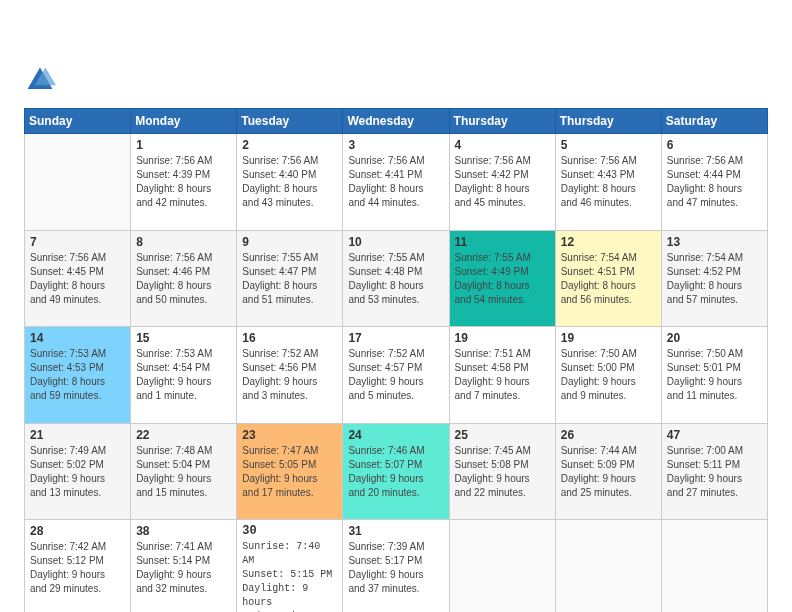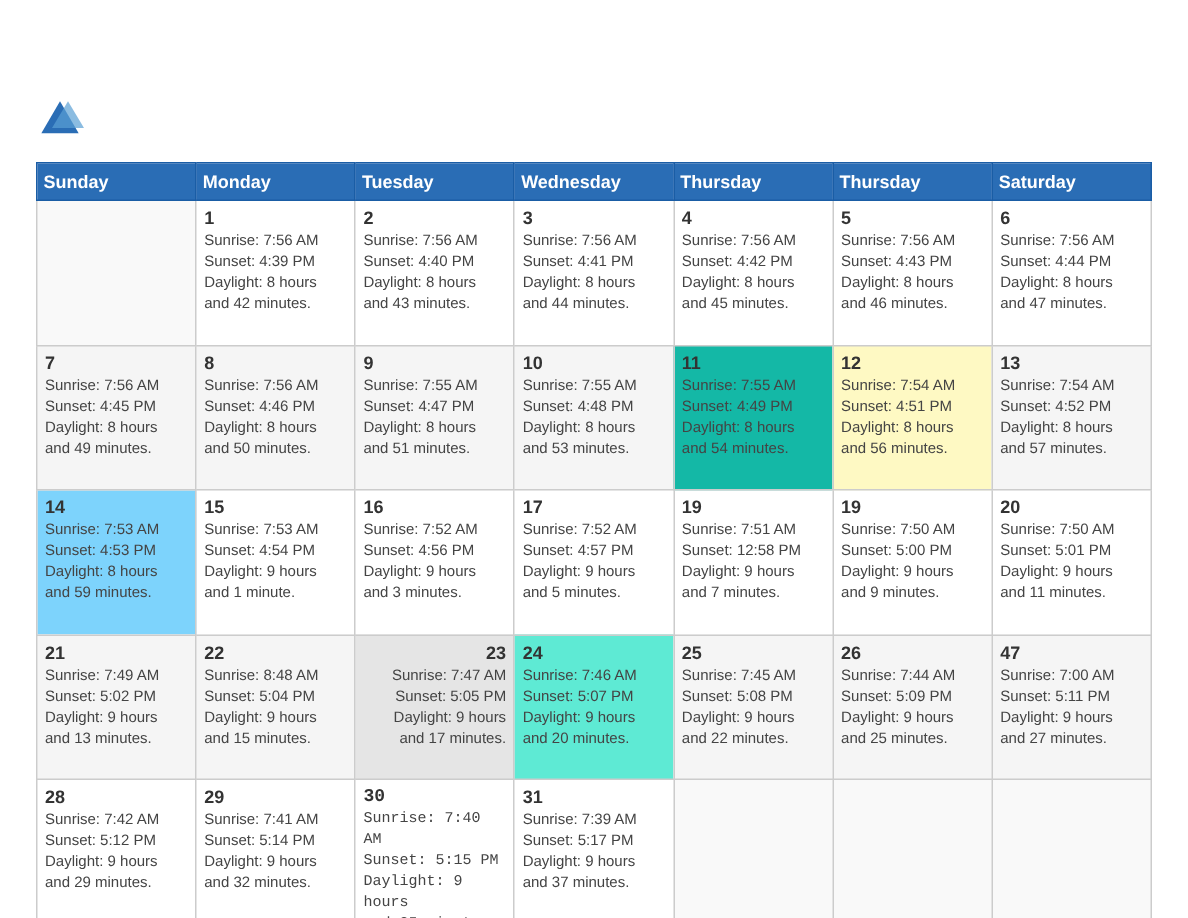--- a/index.html
+++ b/index.html
@@ -264,21 +264,21 @@
           <td style="background-color: rgb(255, 255, 255);">
             <div class="day-num">17</div>
             <div class="day-info" style="white-space: pre-line;">Sunrise: 7:52 AM
 Sunset: 4:57 PM
 Daylight: 9 hours
 and 5 minutes.</div>
           </td>
           <td style="background-color: rgb(255, 255, 255);">
             <div class="day-num">19</div>
             <div class="day-info" style="white-space: pre-line;">Sunrise: 7:51 AM
-Sunset: 12:58 PM
+Sunset: 4:58 PM
 Daylight: 9 hours
 and 7 minutes.</div>
           </td>
           <td style="background-color: rgb(255, 255, 255);">
             <div class="day-num">19</div>
             <div class="day-info" style="white-space: pre-line;">Sunrise: 7:50 AM
 Sunset: 5:00 PM
 Daylight: 9 hours
 and 9 minutes.</div>
           </td>
@@ -293,26 +293,26 @@
         <tr>
           <td style="background-color: rgb(245, 245, 245);">
             <div class="day-num">21</div>
             <div class="day-info" style="white-space: pre-line;">Sunrise: 7:49 AM
 Sunset: 5:02 PM
 Daylight: 9 hours
 and 13 minutes.</div>
           </td>
           <td style="background-color: rgb(245, 245, 245);">
             <div class="day-num">22</div>
-            <div class="day-info" style="white-space: pre-line;">Sunrise: 8:48 AM
+            <div class="day-info" style="white-space: pre-line;">Sunrise: 7:48 AM
 Sunset: 5:04 PM
 Daylight: 9 hours
 and 15 minutes.</div>
           </td>
-          <td style="background-color: #e5e5e5; text-align: right;">
+          <td style="background-color: #fdba74;">
             <div class="day-num">23</div>
             <div class="day-info" style="white-space: pre-line;">Sunrise: 7:47 AM
 Sunset: 5:05 PM
 Daylight: 9 hours
 and 17 minutes.</div>
           </td>
           <td style="background-color: #5eead4;">
             <div class="day-num">24</div>
             <div class="day-info" style="white-space: pre-line;">Sunrise: 7:46 AM
 Sunset: 5:07 PM
@@ -343,21 +343,21 @@
         </tr>
         <tr>
           <td style="background-color: rgb(255, 255, 255);">
             <div class="day-num">28</div>
             <div class="day-info" style="white-space: pre-line;">Sunrise: 7:42 AM
 Sunset: 5:12 PM
 Daylight: 9 hours
 and 29 minutes.</div>
           </td>
           <td style="background-color: rgb(255, 255, 255);">
-            <div class="day-num">29</div>
+            <div class="day-num">38</div>
             <div class="day-info" style="white-space: pre-line;">Sunrise: 7:41 AM
 Sunset: 5:14 PM
 Daylight: 9 hours
 and 32 minutes.</div>
           </td>
           <td style="background-color: rgb(255, 255, 255); font-family: Liberation Mono, monospace;">
             <div class="day-num">30</div>
             <div class="day-info" style="white-space: pre-line;">Sunrise: 7:40 AM
 Sunset: 5:15 PM
 Daylight: 9 hours

